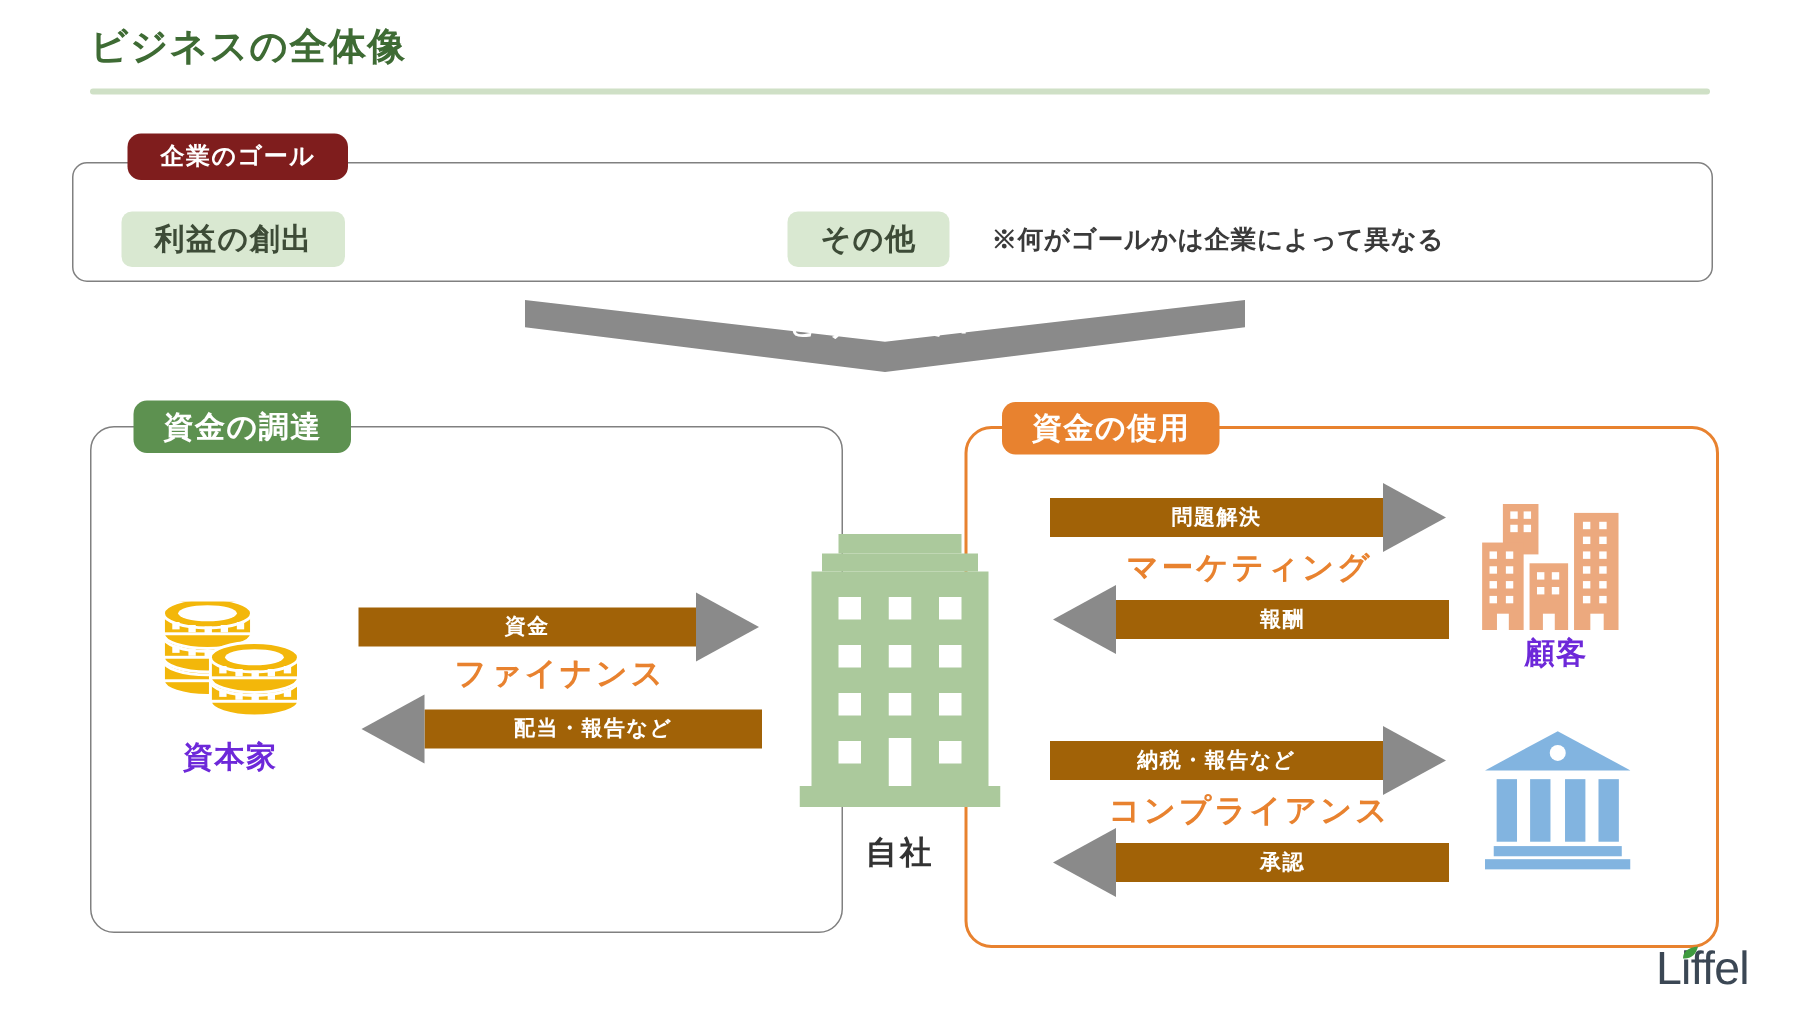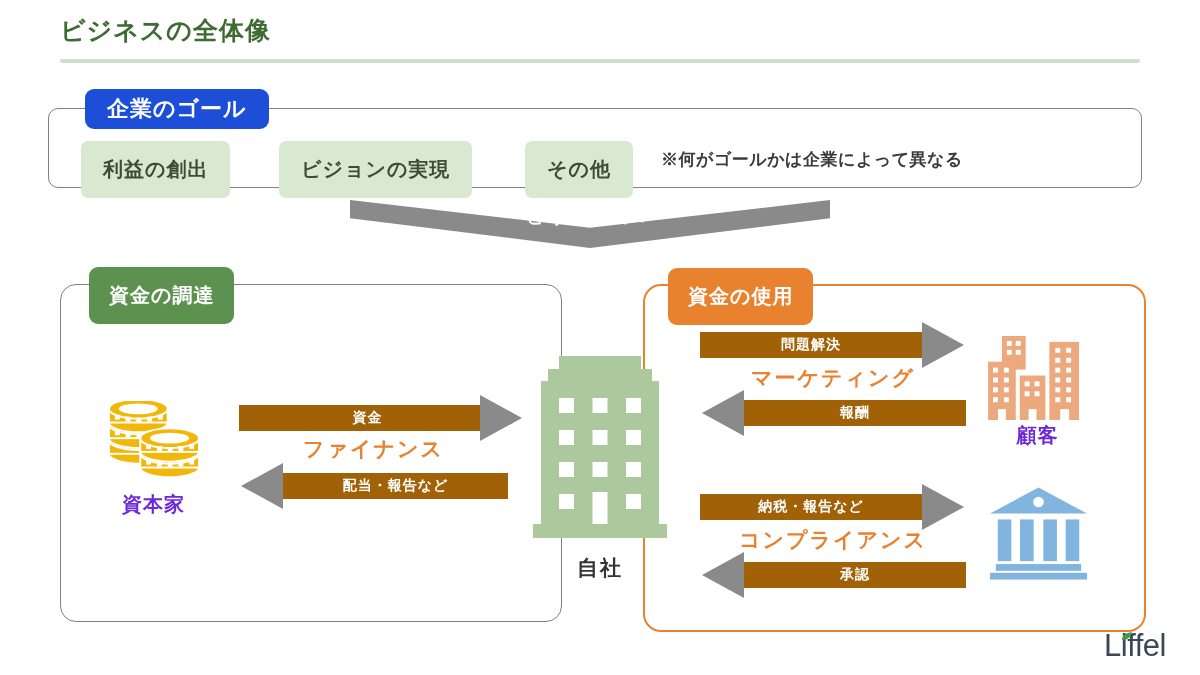--- a/index.html
+++ b/index.html
@@ -5,38 +5,38 @@
   html,body{margin:0;padding:0;background:#fff;}
   .slide{
     position:relative;width:1200px;height:675px;background:#ffffff;overflow:hidden;
     font-family:Liberation Sans, sans-serif;color:#333;
   }
   
   .title{position:absolute;left:60px;top:14px;font-size:25px;font-weight:bold;color:#3e6b34;letter-spacing:1px;}
   .title-rule{position:absolute;left:60px;top:59px;width:1080px;height:4px;background:#cfe0c6;border-radius:2px;}
   
   .goal-box{position:absolute;left:48px;top:108px;width:1092px;height:78px;border:1.5px solid #808080;border-radius:10px;background:#fff;}
-  .goal-label{position:absolute;left:85px;top:89px;background:#1d4ed8;color:#fff;font-size:22px;font-weight:bold;
+  .goal-label{position:absolute;left:85px;top:89px;background:#7f1d1d;color:#fff;font-size:16px;font-weight:bold;
     padding:5px 22px;border-radius:9px;z-index:2;letter-spacing:1px;}
   .chip{position:absolute;top:32px;background:#d9e8d1;color:#3d4b37;font-size:20px;font-weight:bold;
-    padding:15px 22px;border-radius:7px;letter-spacing:1px;}
+    padding:5px 22px;border-radius:7px;letter-spacing:1px;}
   .chip.c1{left:32px;}
   .chip.c2{left:230px;}
   .chip.c3{left:476px;}
   .goal-note{position:absolute;left:612px;top:39px;font-size:17px;font-weight:bold;color:#3a3a3a;letter-spacing:0.5px;}
   
   .chevron{position:absolute;left:350px;top:200px;width:480px;height:48px;background:#8a8a8a;
     clip-path:polygon(0% 0%,50% 58%,100% 0%,100% 38%,50% 100%,0% 38%);}
   .chevron-text{position:absolute;left:350px;top:203px;width:480px;text-align:center;color:#fff;
     font-size:19px;font-weight:bold;letter-spacing:2px;z-index:2;}
   
   .panel{position:absolute;background:#fff;}
   .panel-left{left:60px;top:284px;width:500px;height:336px;border:1.5px solid #808080;border-radius:16px;}
   .panel-right{left:643px;top:284px;width:499px;height:344px;border:2px solid #e8822f;border-radius:18px;}
-  .panel-tag{position:absolute;top:-18px;color:#fff;font-size:20px;font-weight:bold;padding:15px 20px;border-radius:9px;letter-spacing:1px;}
+  .panel-tag{position:absolute;top:-18px;color:#fff;font-size:20px;font-weight:bold;padding:4px 20px;border-radius:9px;letter-spacing:1px;}
   .tag-green{left:28px;background:#5d9150;}
   .tag-orange{left:23px;background:#e8822f;}
   
   .arrow{position:absolute;height:26px;background:#a16207;color:#fff;font-size:14px;font-weight:bold;
     display:flex;align-items:center;justify-content:center;letter-spacing:1px;white-space:nowrap;}
   .arrow.right::after{content:"";position:absolute;right:-42px;top:50%;transform:translateY(-50%);
     border-top:23px solid transparent;border-bottom:23px solid transparent;border-left:42px solid #8a8a8a;}
   .arrow.left::before{content:"";position:absolute;left:-42px;top:50%;transform:translateY(-50%);
     border-top:23px solid transparent;border-bottom:23px solid transparent;border-right:42px solid #8a8a8a;}
   .process-label{position:absolute;text-align:center;font-size:21px;font-weight:bold;color:#e8822f;letter-spacing:2px;white-space:nowrap;}
@@ -55,21 +55,20 @@
 <body>
 
 <div class="slide">
 
   <div class="title">ビジネスの全体像</div>
   <div class="title-rule"></div>
 
   <div class="goal-label">企業のゴール</div>
   <div class="goal-box">
     <div class="chip c1">利益の創出</div>
-    <div class="chip c2">ビジョンの実現</div>
     <div class="chip c3">その他</div>
     <div class="goal-note">※何がゴールかは企業によって異なる</div>
   </div>
 
   <div class="chevron"></div>
   <div class="chevron-text">どうやって？</div>
 
   <div class="panel panel-left">
     <div class="panel-tag tag-green">資金の調達</div>
 
@@ -127,21 +126,21 @@
           <rect x="48" y="60" width="5" height="5"></rect>
             <rect x="59" y="62" width="5" height="5"></rect>
             <rect x="70" y="63" width="5" height="5"></rect>
             <rect x="81" y="62" width="5" height="5"></rect>
             <rect x="92" y="60" width="5" height="5"></rect>
         </g>
       </svg>
     </div>
     <div class="actor-label" style="left:30px;top:206px;width:125px;">資本家</div>
 
-    <div class="arrow right" style="left:178px;top:120px;width:225px;padding-left:16px;">資金</div>
+    <div class="arrow right" style="left:178px;top:120px;width:225px;">資金</div>
     <div class="process-label" style="left:178px;top:150px;width:269px;">ファイナンス</div>
     <div class="arrow left" style="left:222px;top:188px;width:225px;">配当・報告など</div>
   </div>
 
   <div class="panel panel-right">
     <div class="panel-tag tag-orange">資金の使用</div>
 
     <div class="arrow right" style="left:55px;top:46px;width:222px;">問題解決</div>
     <div class="process-label" style="left:55px;top:78px;width:266px;">マーケティング</div>
     <div class="arrow left" style="left:99px;top:114px;width:222px;">報酬</div>

